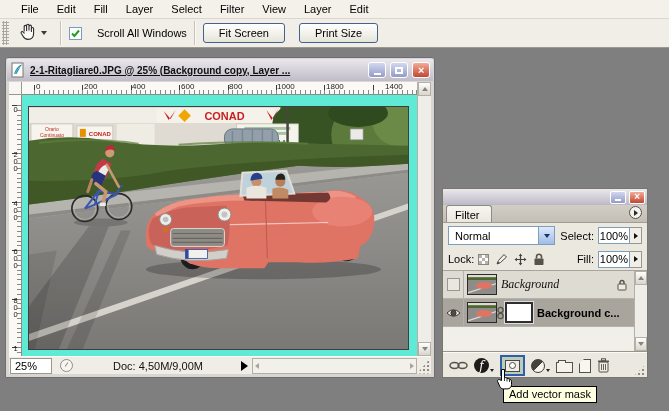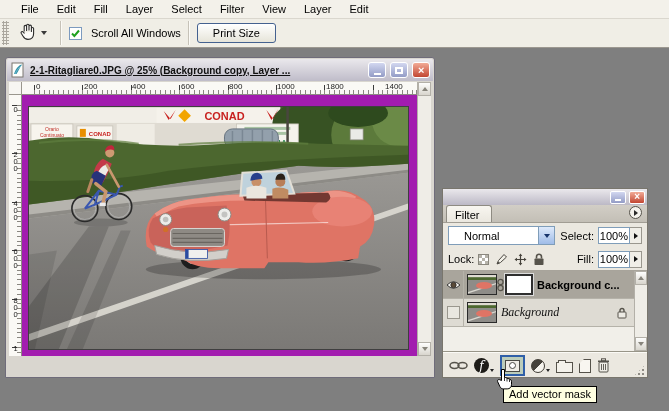--- a/index.html
+++ b/index.html
@@ -7,21 +7,21 @@
   body { font-family:"Liberation Sans",sans-serif; background:#7F7F7F; position:relative; overflow:hidden; }
 
   
   .menubar { height:19px; background:#F3F1EA; display:flex; align-items:center; padding-left:12px; border-bottom:1px solid #DAD7CE; }
   .menu-item { font-size:11px; color:#000; padding:2px 9px 3px 9px; }
   .optionsbar { height:29px; background:#F0EEE6; border-bottom:1px solid #9C9890; display:flex; align-items:center; }
   .grip-v { width:7px; height:24px; margin:0 3px 0 2px; background-image:radial-gradient(#ABA79E 1px, transparent 1.1px); background-size:3px 3px; }
   .tool-slot { display:flex; align-items:center; gap:3px; padding:2px 6px; }
   .dd-arrow { width:0; height:0; border-left:3.5px solid transparent; border-right:3.5px solid transparent; border-top:4px solid #3a3a3a; }
   .sep { width:2px; height:24px; border-left:1px solid #C6C2B8; border-right:1px solid #FBFAF6; margin:0 7px; }
-  .chk-wrap { display:flex; align-items:center; gap:9px; }
+  .chk-wrap { display:flex; align-items:center; gap:15px; }
   .checkbox { width:13px; height:13px; background:#fff; border:1px solid #7C9ABF; display:grid; place-items:center; }
   .chk-label { font-size:11px; }
   .xp-btn { height:20px; padding:0 15px; font-size:11px; color:#000; border:1px solid #44618F; border-radius:3px;
             background:linear-gradient(#FFFFFF,#E6E4D9); box-shadow:inset 0 1px 0 #fff; margin-right:14px; }
 
   
   .doc-window { position:absolute; left:5px; top:57px; width:430px; height:321px; background:#D9D6CF;
                 border:1px solid #6F6C7A; border-radius:3px 3px 0 0; }
   .doc-titlebar { height:22px; margin:1px 1px 0 1px; border-radius:2px 2px 0 0; background:linear-gradient(#EAE8EC,#BFBCC9);
                   display:flex; align-items:center; padding:0 3px; gap:4px; }
@@ -37,21 +37,21 @@
   .doc-content { position:absolute; left:3px; top:24px; right:3px; bottom:21px; background:#C9C9C9; }
   .ruler-corner { position:absolute; left:0; top:0; width:13px; height:13px; background:#F7F6F2; border-right:1px solid #9A978E; border-bottom:1px solid #9A978E; }
   .hruler { position:absolute; left:13px; right:14px; top:0; height:13px; background:#FAF9F5; border-bottom:1px solid #8E8B84;
             background-image:repeating-linear-gradient(to right,#8A8780 0 1px,transparent 1px 4.84px),repeating-linear-gradient(to right,#3a3a3a 0 1px,transparent 1px 48.4px);
             background-size:100% 4px,100% 9px; background-position:12px 100%,12px 100%; background-repeat:no-repeat; background-color:#FAF9F5; }
   .hlab { position:absolute; top:0; font-size:8px; color:#222; }
   .vruler { position:absolute; left:0; top:13px; bottom:0; width:13px; background:#FAF9F5; border-right:1px solid #8E8B84;
             background-image:repeating-linear-gradient(to bottom,#8A8780 0 1px,transparent 1px 4.84px),repeating-linear-gradient(to bottom,#3a3a3a 0 1px,transparent 1px 48.4px);
             background-size:4px 100%,9px 100%; background-position:100% 10px,100% 10px; background-repeat:no-repeat; background-color:#FAF9F5; }
   .vlab { position:absolute; left:1px; font-size:7.5px; color:#222; writing-mode:vertical-lr; text-orientation:upright; letter-spacing:-2px; line-height:10px; }
-  .canvas { position:absolute; left:13px; top:13px; right:14px; bottom:0; background:#a21caf; overflow:hidden; }
+  .canvas { position:absolute; left:13px; top:13px; right:14px; bottom:0; background:#5eead4; overflow:hidden; }
   .photo { position:absolute; left:6px; top:11px; width:381px; height:244px; border:1px solid #3F3F3F; background:#8E8C88; }
   .photo svg { display:block; }
 
   .vscroll { position:absolute; right:0; top:0; bottom:0; width:14px; background:#EFEDE7; border-left:1px solid #B3B0A8; }
   .scroll-btn { position:absolute; left:0; width:13px; height:14px; background:linear-gradient(#FEFEFD,#D8D5CD); border:1px solid #B3B0A8; display:grid; place-items:center; }
   .tri-up { width:0; height:0; border-left:3.5px solid transparent; border-right:3.5px solid transparent; border-bottom:4.5px solid #87847B; }
   .tri-down { width:0; height:0; border-left:3.5px solid transparent; border-right:3.5px solid transparent; border-top:4.5px solid #87847B; }
   .tri-left { width:0; height:0; border-top:3.5px solid transparent; border-bottom:3.5px solid transparent; border-right:4.5px solid #A8A59C; }
   .tri-right { width:0; height:0; border-top:3.5px solid transparent; border-bottom:3.5px solid transparent; border-left:4.5px solid #A8A59C; }
 
@@ -74,21 +74,21 @@
   .pg-min { width:6px; height:2px; background:#fff; margin-top:5px; }
   .pg-x { color:#fff; font-size:10px; font-weight:bold; line-height:1; }
   .pal-tabs { height:18px; background:linear-gradient(#D2CEC6,#C3BFB6); border-bottom:1px solid #A19D94; position:relative; display:flex; align-items:flex-end; }
   .pal-tab { height:17px; margin-left:3px; padding:3px 12px 0 8px; font-size:11px; color:#000; background:linear-gradient(#F8F6F0,#EAE7DF);
              border:1px solid #8E8B82; border-bottom:none; border-radius:3px 3px 0 0; }
   .pal-menu-btn { position:absolute; right:5px; bottom:3px; width:13px; height:13px; border-radius:50%; background:#F4F2EC; border:1px solid #55524A; display:grid; place-items:center; }
   .pal-menu-btn i { width:0; height:0; border-top:3px solid transparent; border-bottom:3px solid transparent; border-left:4px solid #2a2a2a; }
   .pal-row { display:flex; align-items:center; padding:0 5px; font-size:11px; }
   .row-blend { height:25px; }
   .row-lock { height:22px; }
-  .combo { width:107px; height:19px; background:#fff; border:1px solid #7F9DB9; display:flex; align-items:center; justify-content:space-between; padding-left:15px; font-size:11px; }
+  .combo { width:107px; height:19px; background:#fff; border:1px solid #7F9DB9; display:flex; align-items:center; justify-content:space-between; padding-left:6px; font-size:11px; }
   .combo-btn { width:16px; height:100%; background:linear-gradient(#DEEAFB,#9FBCE8); border-left:1px solid #7F9DB9; display:grid; place-items:center; }
   .combo-btn i { width:0; height:0; border-left:3.5px solid transparent; border-right:3.5px solid transparent; border-top:4.5px solid #16346B; }
   .fld-label { margin-left:auto; margin-right:4px; }
   .val-field { width:32px; height:17px; background:#fff; border:1px solid #7F9DB9; display:flex; align-items:center; justify-content:flex-end; padding-right:1px; font-size:11px; }
   .val-btn { width:12px; height:17px; background:#F0EEE7; border:1px solid #9A978E; border-left:none; display:grid; place-items:center; }
   .val-btn i { width:0; height:0; border-top:3.5px solid transparent; border-bottom:3.5px solid transparent; border-left:4.5px solid #111; }
   .lock-icons { display:flex; align-items:center; gap:6px; margin-left:4px; }
   .lk-checker { width:11px; height:11px; border:1px solid #8A877E; background:repeating-conic-gradient(#fff 0 25%, #B6B3AA 0 50%); background-size:6px 6px; }
 
   .layers-list { position:relative; height:82px; background:#F1EFE9; border-top:1px solid #A8A49B; border-bottom:1px solid #989588; overflow:hidden; }
@@ -151,20 +151,21 @@
   <div class="sep"></div>
   <div class="chk-wrap">
     <span class="checkbox">
       <svg width="11" height="11" viewBox="0 0 11 11">
         <path d="M2,5.5 L4.4,8 L9,2.5" fill="none" stroke="#1FA11F" stroke-width="2"></path>
       </svg>
     </span>
     <span class="chk-label">Scroll All Windows</span>
   </div>
   <div class="sep"></div>
+  <button class="xp-btn">Fit Screen</button>
   <button class="xp-btn">Print Size</button>
 </div>
 
 <div class="doc-window">
   <div class="doc-titlebar">
     <span class="doc-icon">
       <svg width="16" height="16" viewBox="0 0 16 16">
         <rect x="2" y="1" width="11" height="14" fill="#FDFDFB" stroke="#7A7770"></rect>
         <path d="M4,12 C6,6 9,3 12,2.5 C10,5 9,8 6.5,12 Z" fill="#2E8FA8"></path>
         <path d="M5,12 C7,8 9,5.5 11.5,3.5" stroke="#7FC4D4" stroke-width="0.8" fill="none"></path>
@@ -319,20 +320,31 @@
     <div class="vscroll">
       <span class="scroll-btn" style="top:0">
           <i class="tri-up"></i>
         </span>
       <span class="scroll-btn" style="bottom:0">
           <i class="tri-down"></i>
         </span>
     </div>
   </div>
 
+  <div class="doc-status">
+    <span class="zoom-field">25%</span>
+    <span class="status-ico"></span>
+    <span class="doc-info">Doc: 4,50M/9,00M</span>
+    <i class="play-btn"></i>
+    <div class="hscroll">
+      <i class="tri-left"></i>
+      <i class="tri-right"></i>
+    </div>
+    <div class="grip-corner"></div>
+  </div>
 </div>
 
 <div class="palette">
   <div class="pal-titlebar">
     <span class="pal-btn pal-min">
         <i class="pg-min"></i>
       </span>
     <span class="pal-btn pal-close">
         <i class="pg-x">×</i>
       </span>
@@ -375,61 +387,61 @@
         </svg>
     </span>
     <span class="fld-label">Fill:</span>
     <span class="val-field">100%</span>
     <span class="val-btn">
         <i></i>
       </span>
   </div>
 
   <div class="layers-list">
-    <div class="layer-row sel">
+    <div class="layer-row">
       <span class="eye-cell">
-        <svg width="15" height="10" viewBox="0 0 15 10">
-          <path d="M1,5 Q7.5,-1.5 14,5 Q7.5,11.5 1,5 Z" fill="#FBFAF6" stroke="#2a2a2a" stroke-width="0.9"></path>
-          <circle cx="7.5" cy="5" r="2.7" fill="#5A4A38" stroke="#222" stroke-width="0.7"></circle>
-        </svg>
-      </span>
+          <span class="eye-empty"></span>
+        </span>
       <span class="thumb">
         <svg width="28" height="19" viewBox="0 0 28 19">
             <rect width="28" height="19" fill="#8E8C88"></rect>
             <rect width="28" height="5" fill="#4C672F"></rect>
             <rect y="0" width="28" height="2.2" fill="#DFDBD2"></rect>
             <path d="M0,17 L28,8 L28,9.3 L0,18.4 Z" fill="#D9D7D0"></path>
             <ellipse cx="16" cy="10.5" rx="8" ry="3.6" fill="#DF7465"></ellipse>
           </svg>
       </span>
-      <svg width="7" height="14" viewBox="0 0 7 14">
-          <circle cx="3.5" cy="4" r="2.6" fill="none" stroke="#55524A" stroke-width="1.3"></circle>
-          <circle cx="3.5" cy="10" r="2.6" fill="none" stroke="#55524A" stroke-width="1.3"></circle>
-        </svg>
-      <span class="mask-thumb"></span>
-      <span class="layer-name name-bold">Background c...</span>
-    </div>
-    <div class="layer-row">
+      <span class="layer-name name-italic">Background</span>
+      <svg class="row-lock-ico" width="10" height="12" viewBox="0 0 10 12">
+          <rect x="1" y="5" width="8" height="6" rx="0.8" fill="#EDEBE4" stroke="#56534B"></rect>
+          <path d="M3,5 V3.5 a2,2 0 0 1 4,0 V5" fill="none" stroke="#56534B" stroke-width="1.4"></path>
+        </svg>
+    </div>
+    <div class="layer-row sel">
       <span class="eye-cell">
-          <span class="eye-empty"></span>
-        </span>
+        <svg width="15" height="10" viewBox="0 0 15 10">
+          <path d="M1,5 Q7.5,-1.5 14,5 Q7.5,11.5 1,5 Z" fill="#FBFAF6" stroke="#2a2a2a" stroke-width="0.9"></path>
+          <circle cx="7.5" cy="5" r="2.7" fill="#5A4A38" stroke="#222" stroke-width="0.7"></circle>
+        </svg>
+      </span>
       <span class="thumb">
         <svg width="28" height="19" viewBox="0 0 28 19">
             <rect width="28" height="19" fill="#8E8C88"></rect>
             <rect width="28" height="5" fill="#4C672F"></rect>
             <rect y="0" width="28" height="2.2" fill="#DFDBD2"></rect>
             <path d="M0,17 L28,8 L28,9.3 L0,18.4 Z" fill="#D9D7D0"></path>
             <ellipse cx="16" cy="10.5" rx="8" ry="3.6" fill="#DF7465"></ellipse>
           </svg>
       </span>
-      <span class="layer-name name-italic">Background</span>
-      <svg class="row-lock-ico" width="10" height="12" viewBox="0 0 10 12">
-          <rect x="1" y="5" width="8" height="6" rx="0.8" fill="#EDEBE4" stroke="#56534B"></rect>
-          <path d="M3,5 V3.5 a2,2 0 0 1 4,0 V5" fill="none" stroke="#56534B" stroke-width="1.4"></path>
-        </svg>
+      <svg width="7" height="14" viewBox="0 0 7 14">
+          <circle cx="3.5" cy="4" r="2.6" fill="none" stroke="#55524A" stroke-width="1.3"></circle>
+          <circle cx="3.5" cy="10" r="2.6" fill="none" stroke="#55524A" stroke-width="1.3"></circle>
+        </svg>
+      <span class="mask-thumb"></span>
+      <span class="layer-name name-bold">Background c...</span>
     </div>
     <div class="list-scroll">
       <span class="scroll-btn" style="top:0;width:12px">
           <i class="tri-up"></i>
         </span>
       <span class="scroll-btn" style="bottom:0;width:12px">
           <i class="tri-down"></i>
         </span>
     </div>
   </div>

